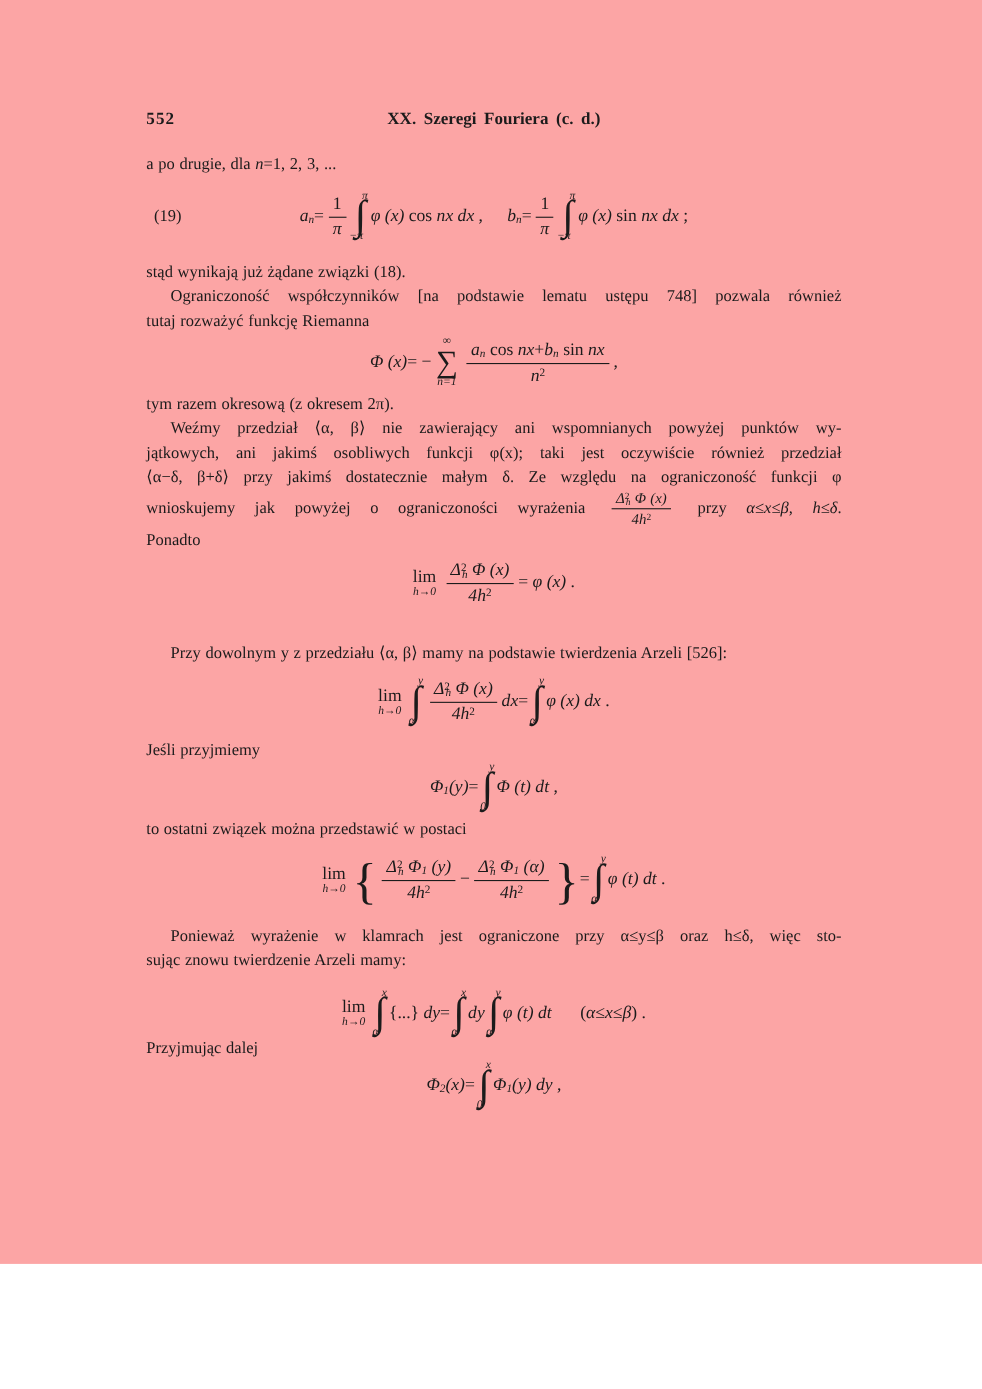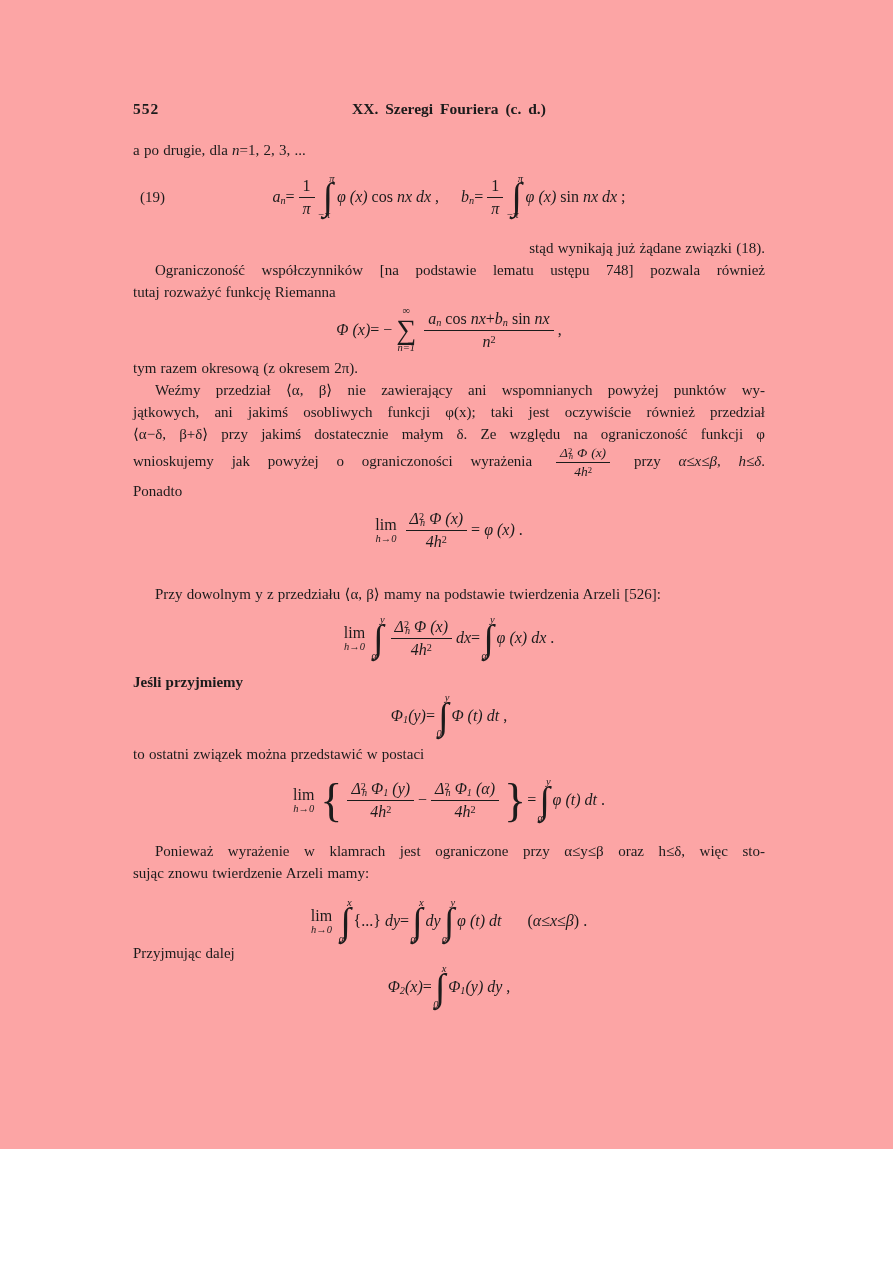--- a/index.html
+++ b/index.html
@@ -17,23 +17,23 @@
   .pagehead{position:relative;height:18px;font-weight:bold;font-size:15.5px;line-height:18px;}
   .pageno{position:absolute;left:0;top:0;letter-spacing:1px;}
   .htitle{display:block;text-align:center;word-spacing:3px;}
 
   
   .tline{font-size:15px;line-height:22px;word-spacing:0.5px;}
   .just{text-align:justify;text-align-last:justify;}
   .ind{text-indent:22px;}
 
   .p1{margin-top:21px;}
-  .p2{margin-top:8px;text-align:right;}
+  .p2{margin-top:8px;}
   .p6{margin-top:29px;}
-  .p7{margin-top:2px;font-weight:bold;}
+  .p7{margin-top:2px;}
   .p8{margin-top:4px;}
   .p9{margin-top:11px;}
 
   
   .feq{display:flex;justify-content:center;align-items:center;position:relative;}
   .f19{height:64px;margin-top:4px;}
   .fphi{height:54px;}
   .flim1{height:48px;margin-top:4px;}
   .flim2{height:62px;margin-top:2px;}
   .fphi1{height:46px;}

